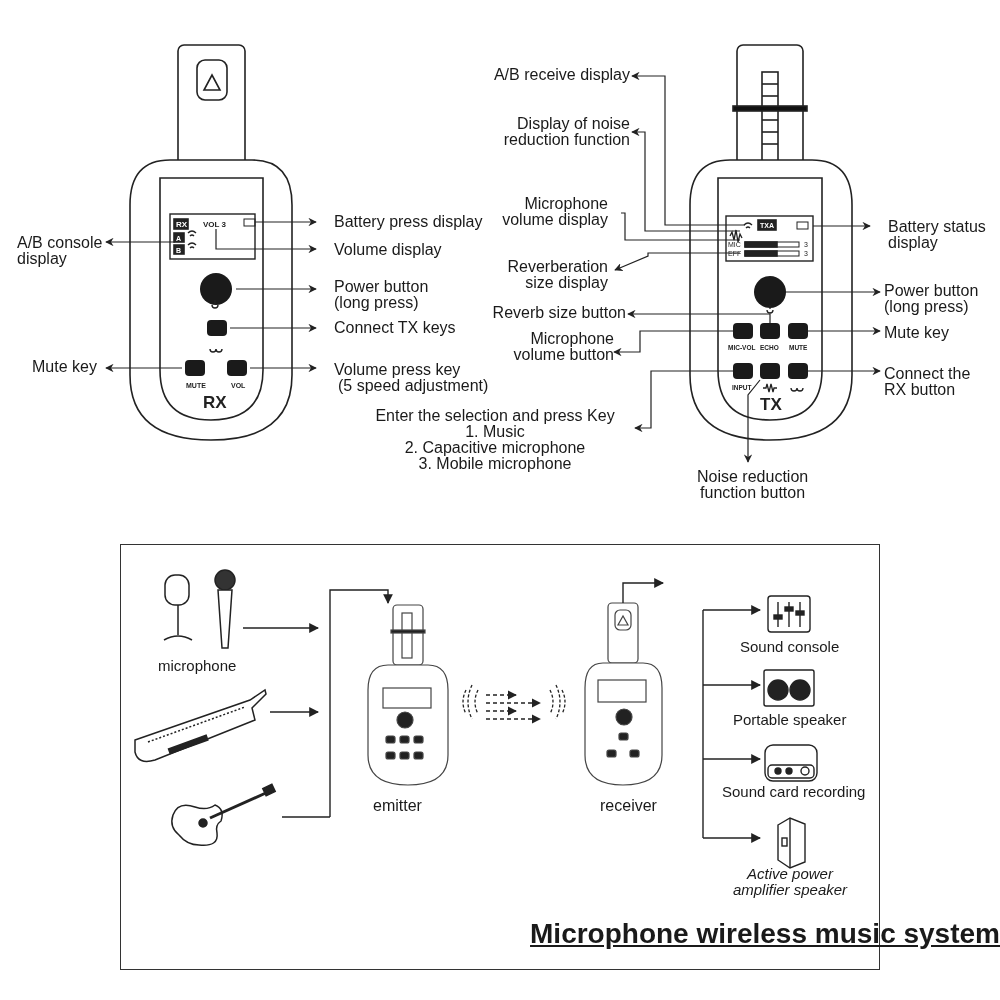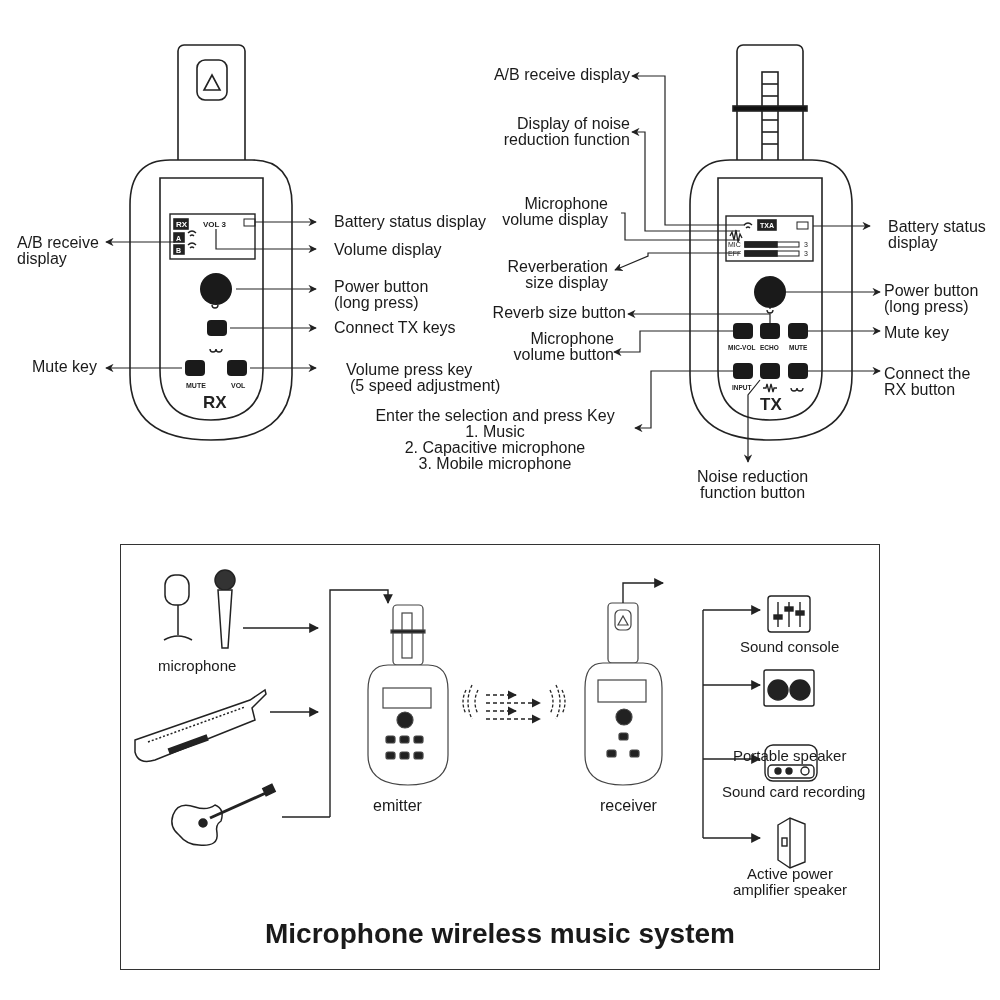--- a/index.html
+++ b/index.html
@@ -1,21 +1,21 @@
 <!DOCTYPE html>
 <html><head>
 <meta charset="utf-8">
 <style>
   html,body{margin:0;padding:0;background:#fff;}
   body{width:1000px;height:1000px;position:relative;overflow:hidden;font-family:"Liberation Sans",sans-serif;color:#1a1a1a;}
   .lbl{position:absolute;font-size:16px;line-height:16px;white-space:nowrap;}
   .r{text-align:right;}
   svg text{font-family:"Liberation Sans",sans-serif;}
   .frame{position:absolute;left:120px;top:544px;width:758px;height:424px;border:1.5px solid #333;}
-  .title{position:absolute;left:0;width:1000px;top:918px;text-align:center;font-size:28px;font-weight:bold;}
+  .title{position:absolute;left:0;width:1000px;top:918px;text-align:right;font-size:28px;font-weight:bold;text-decoration:underline;}
   .cap{position:absolute;font-size:15px;text-align:center;line-height:16px;}
   .dev-cap{position:absolute;font-size:16px;font-weight:normal;}
 </style>
 </head>
 <body>
 
 <svg width="1000" height="1000" style="position:absolute;left:0;top:0">
   <defs>
     <marker id="ah" viewBox="0 0 10 10" refX="9" refY="5" markerWidth="7" markerHeight="7" orient="auto">
       <path d="M0,0 L10,5 L0,10 L3,5 z" fill="#222"></path>
@@ -122,27 +122,27 @@
     <line x1="808" y1="331" x2="880" y2="331"></line>
     <polyline points="733,371 651,371 651,428 635,428"></polyline>
     <line x1="808" y1="371" x2="880" y2="371"></line>
     <polyline points="760,380 748,395 748,462"></polyline>
   </g>
   <g stroke="#222" stroke-width="1.2" fill="none">
     <polyline points="740,240 625,240 625,213 621,213"></polyline>
   </g>
 </svg>
 
-<div class="lbl" style="left:17px;top:235px;"><span>A/B receive</span><br><span>display</span></div>
-<div class="lbl" style="left:334px;top:214px;">Battery status display</div>
+<div class="lbl" style="left:17px;top:235px;"><span>A/B console</span><br><span>display</span></div>
+<div class="lbl" style="left:334px;top:214px;">Battery press display</div>
 <div class="lbl" style="left:334px;top:242px;">Volume display</div>
 <div class="lbl" style="left:334px;top:279px;"><span>Power button</span><br><span>(long press)</span></div>
 <div class="lbl" style="left:334px;top:320px;">Connect TX keys</div>
 <div class="lbl" style="left:32px;top:359px;">Mute key</div>
-<div class="lbl" style="left:346px;top:362px;"><span>Volume press key</span><br><span style="padding-left:4px">(5 speed adjustment)</span></div>
+<div class="lbl" style="left:334px;top:362px;"><span>Volume press key</span><br><span style="padding-left:4px">(5 speed adjustment)</span></div>
 
 <div class="lbl r" style="left:470px;top:67px;width:160px;">A/B receive display</div>
 <div class="lbl r" style="left:470px;top:116px;width:160px;"><span>Display of noise</span><br><span>reduction function</span></div>
 <div class="lbl r" style="left:470px;top:196px;width:138px;"><span>Microphone</span><br><span>volume display</span></div>
 <div class="lbl r" style="left:470px;top:259px;width:138px;"><span>Reverberation</span><br><span>size display</span></div>
 <div class="lbl r" style="left:460px;top:305px;width:166px;">Reverb size button</div>
 <div class="lbl r" style="left:470px;top:331px;width:144px;"><span>Microphone</span><br><span>volume button</span></div>
 <div class="lbl" style="left:888px;top:219px;"><span>Battery status</span><br><span>display</span></div>
 <div class="lbl" style="left:884px;top:283px;"><span>Power button</span><br><span>(long press)</span></div>
 <div class="lbl" style="left:884px;top:325px;">Mute key</div>
@@ -261,17 +261,17 @@
       <line x1="790" y1="818" x2="790" y2="868"></line>
       <rect x="782" y="838" width="5" height="8"></rect>
     </g>
   </g>
 </svg>
 
 <div class="cap" style="left:158px;top:658px;">microphone</div>
 <div class="dev-cap" style="left:373px;top:797px;">emitter</div>
 <div class="dev-cap" style="left:600px;top:797px;">receiver</div>
 <div class="cap" style="left:740px;top:639px;">Sound console</div>
-<div class="cap" style="left:733px;top:712px;margin-top:36px;">Portable speaker</div>
+<div class="cap" style="left:733px;top:712px;">Portable speaker</div>
 <div class="cap" style="left:722px;top:784px;">Sound card recording</div>
-<div class="cap" style="left:728px;top:866px;width:124px;"><span>Active power</span><br><span>amplifier speaker</span></div>
+<div class="cap" style="left:728px;top:866px;width:124px;font-style:italic;"><span>Active power</span><br><span>amplifier speaker</span></div>
 
 <div class="title">Microphone wireless music system</div>
 
 </body></html>

